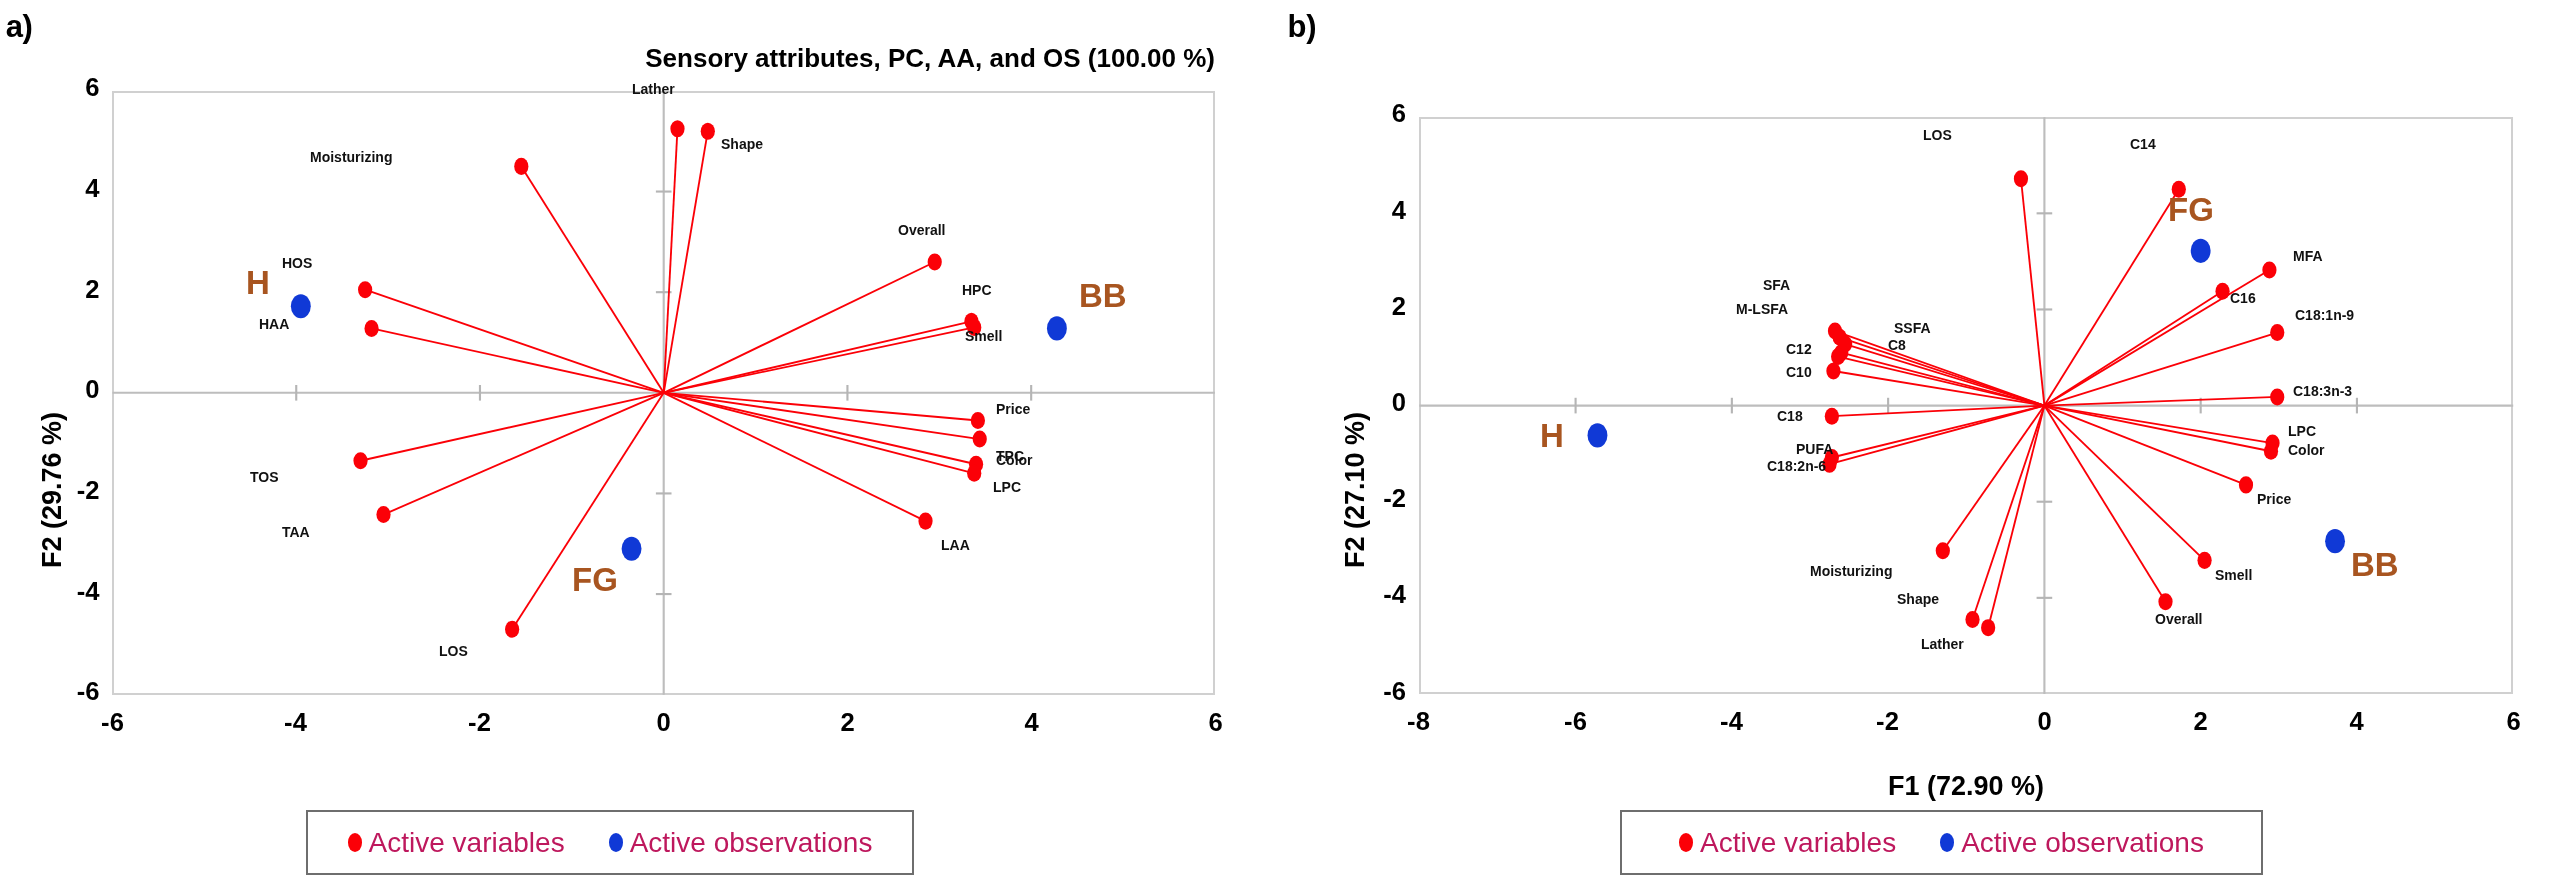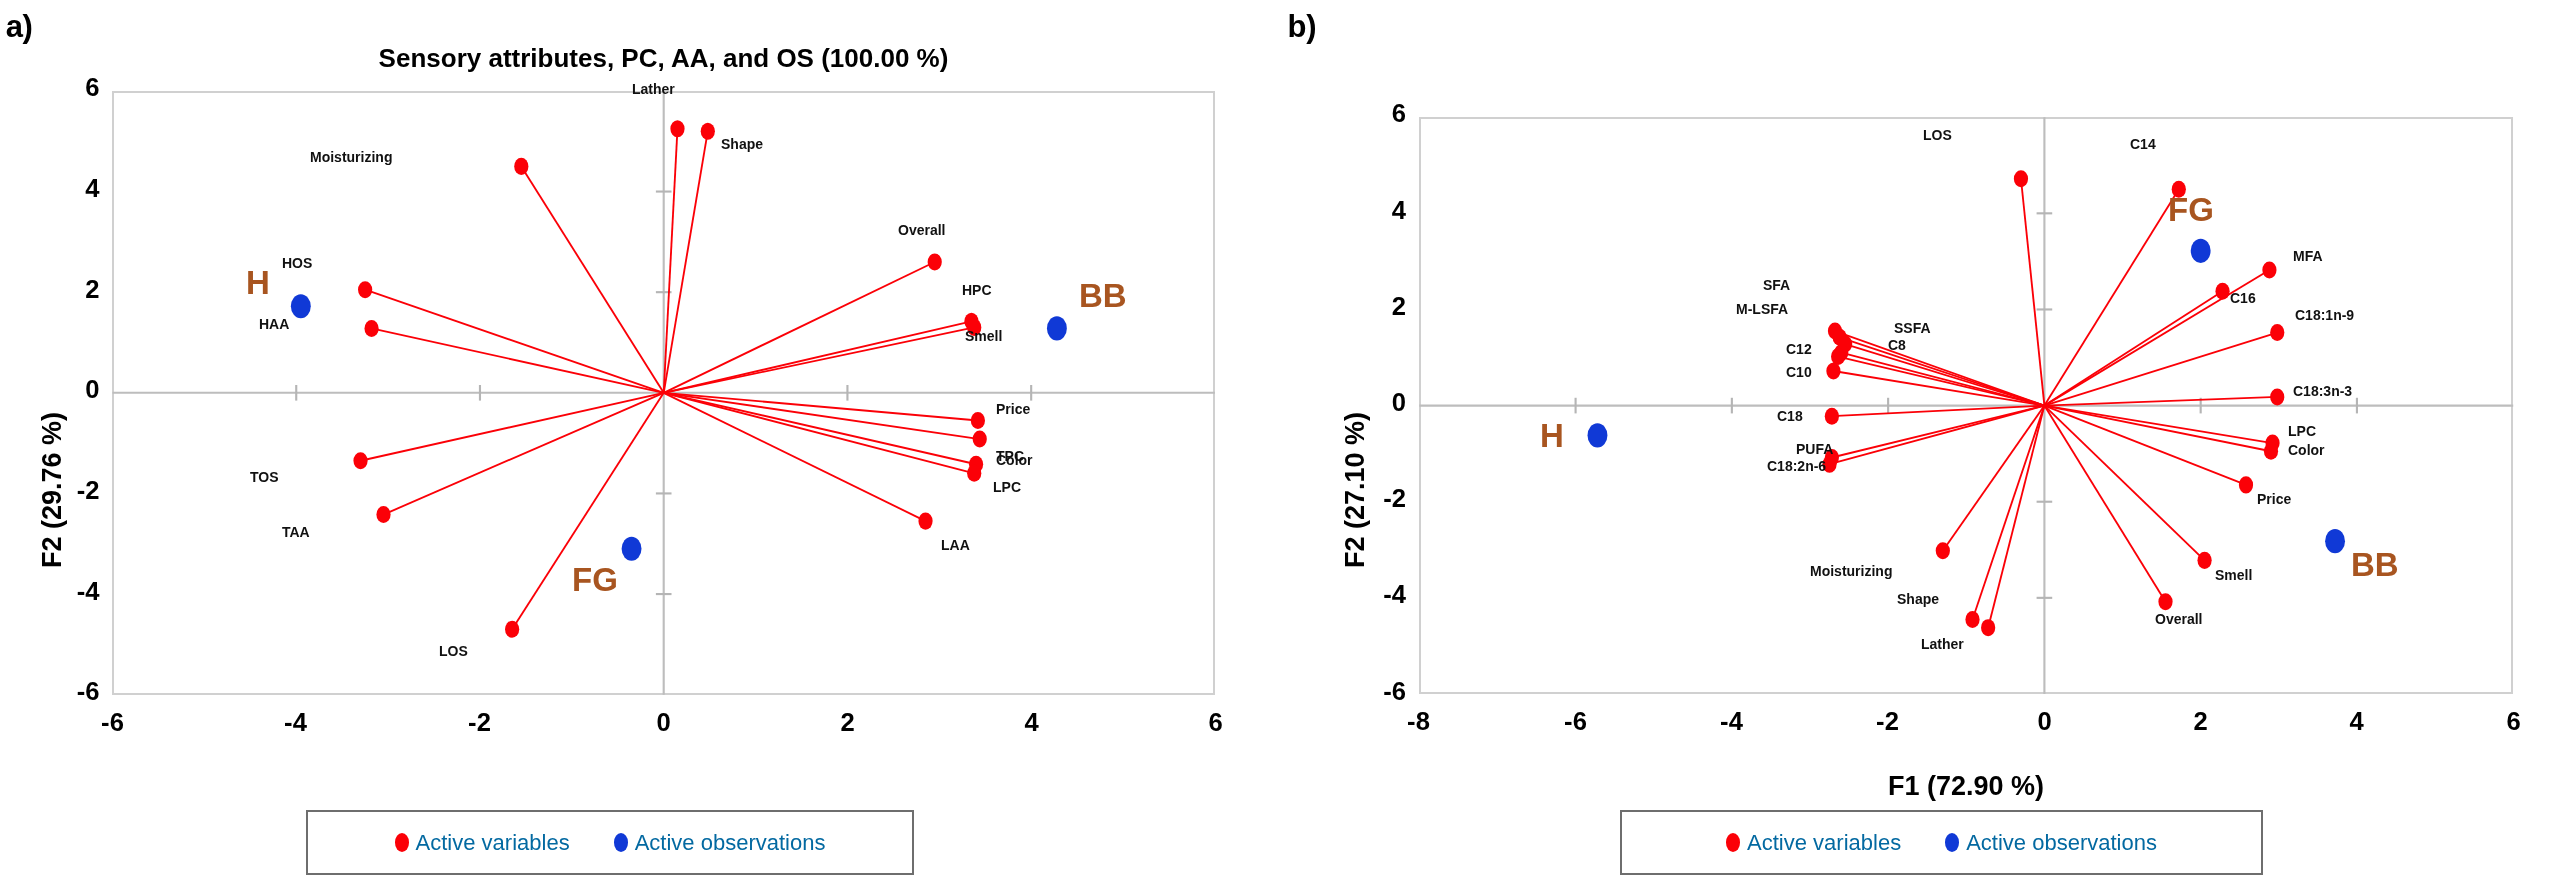--- a/index.html
+++ b/index.html
@@ -103,35 +103,35 @@
     display: flex;
     align-items: center;
     gap: 7px;
   }
   .legend-dot {
     width: 14px; height: 18.5px;
     border-radius: 50%;
     display: inline-block;
   }
   .legend-text {
-    font-size: 22px;
+    font-size: 28px;
     font-weight: normal;
-    color: #0369a1;
+    color: #be185d;
     white-space: nowrap;
   }
 </style>
 </head>
 <body>
 
 <div id="root">
 
   <div class="panel" id="panel-a">
     <div class="panel-letter" style="left:5.7px; top:8.5px;">a)</div>
 
-    <div class="chart-title" style="left:112px; top:43px; width:1103px;">Sensory attributes, PC, AA, and OS (100.00 %)</div>
+    <div class="chart-title" style="left:112px; top:43px; width:1103px;text-align:right;">Sensory attributes, PC, AA, and OS (100.00 %)</div>
 
     <div class="plot-frame" id="frame-a" style="left:112px; top:91px; width:1103px; height:604px;"></div>
 
     <svg class="vectors" id="svg-a" width="1272" height="895" viewBox="0 0 1790 1260">
         <line x1="158" x2="1710" y1="553" y2="553" stroke="#bdbdbd" stroke-width="3"></line>
         <line y1="128" y2="978" x1="934" x2="934" stroke="#bdbdbd" stroke-width="3"></line>
         <line x1="923" x2="945" y1="269.66666666666663" y2="269.66666666666663" stroke="#b5b5b5" stroke-width="3"></line>
         <line x1="923" x2="945" y1="411.3333333333333" y2="411.3333333333333" stroke="#b5b5b5" stroke-width="3"></line>
         <line x1="923" x2="945" y1="694.6666666666666" y2="694.6666666666666" stroke="#b5b5b5" stroke-width="3"></line>
         <line x1="923" x2="945" y1="836.3333333333334" y2="836.3333333333334" stroke="#b5b5b5" stroke-width="3"></line>

